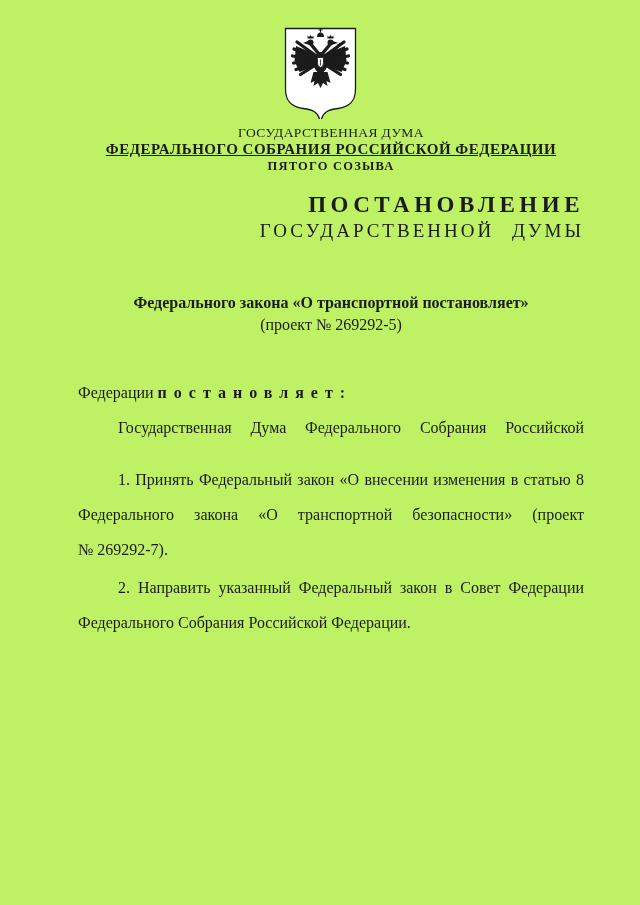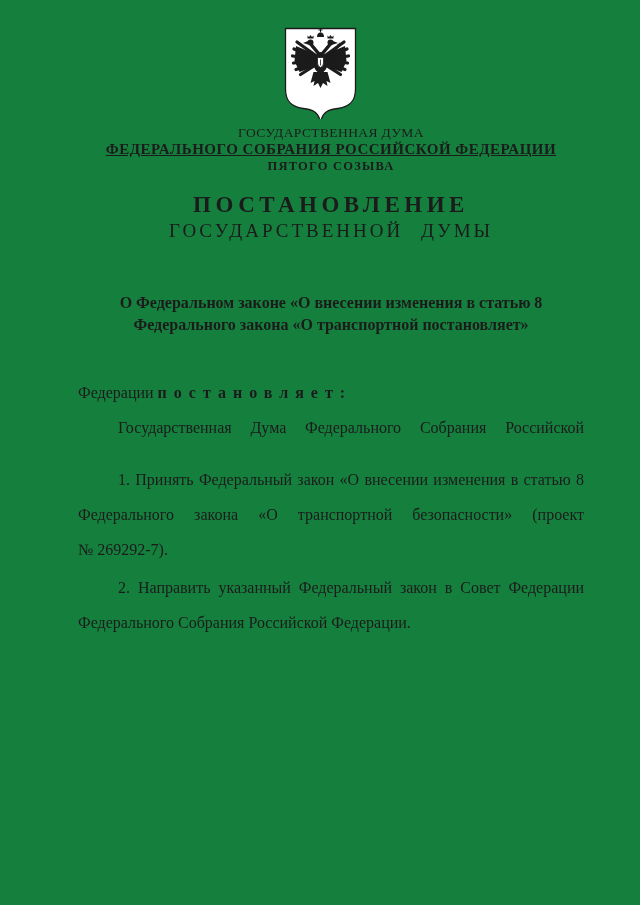--- a/index.html
+++ b/index.html
@@ -6,37 +6,37 @@
   html, body { background: #ffffff; }
   body {
     width: 640px;
     height: 905px;
     margin: 0 auto;
     position: relative;
     font-family: "Liberation Serif", "DejaVu Serif", serif;
     color: #1b1b1b;
     overflow: hidden;
   }
-  .page { width: 640px; height: 905px; background: #15803d; }
+  .page { width: 640px; height: 905px; background: #bef264; }
 
   
   .emblem-wrap { padding-top: 26px; text-align: center; height: 119px; }
   .emblem-wrap svg { width: 77px; height: 93px; }
 
   
   .content { margin-left: 78px; margin-right: 56px; }
 
   
   .org-header { margin-top: 5px; text-align: center; }
   .org-line-1 { font-size: 13.5px; line-height: 17px; font-weight: 400; letter-spacing: 0.4px; }
   .org-line-2 { font-size: 15px;   line-height: 17px; font-weight: 700; letter-spacing: 0.5px; text-decoration: underline; }
   .org-line-3 { font-size: 12.5px; line-height: 16px; font-weight: 700; letter-spacing: 1.2px; }
 
   
-  .doc-type { margin-top: 18px; text-align: center; }
+  .doc-type { margin-top: 18px; text-align: right; }
   .doc-type-main { font-size: 23px; line-height: 26px; font-weight: 700; letter-spacing: 4.5px; }
   .doc-type-sub  { font-size: 19px; line-height: 26px; font-weight: 400; letter-spacing: 3px; word-spacing: 10px; }
 
   
   .doc-title { margin-top: 48px; text-align: center; }
   .doc-title .t-line { font-size: 16px; line-height: 21.5px; font-weight: 700; }
   .doc-title .t-line.regular { font-weight: 400; }
 
   
   .doc-body { margin-top: 40px; font-size: 16px; }
@@ -122,22 +122,22 @@
       <div class="org-line-2">ФЕДЕРАЛЬНОГО СОБРАНИЯ РОССИЙСКОЙ ФЕДЕРАЦИИ</div>
       <div class="org-line-3">ПЯТОГО СОЗЫВА</div>
     </div>
 
     <div class="doc-type">
       <div class="doc-type-main">ПОСТАНОВЛЕНИЕ</div>
       <div class="doc-type-sub">ГОСУДАРСТВЕННОЙ ДУМЫ</div>
     </div>
 
     <div class="doc-title">
-      <div class="t-line">О Федеральном законе «О внесении изменения в статью 8</div>
       <div class="t-line">Федерального закона «О транспортной постановляет»</div>
+      <div class="t-line regular">(проект № 269292-5)</div>
     </div>
 
     <div class="doc-body">
 
       <div class="para">
         <div class="line last"><span>Федерации </span><span class="resolve-word">постановляет:</span></div>
         <div class="line first">Государственная Дума Федерального Собрания Российской</div>
       </div>
 
       <div class="para para-item-1">

